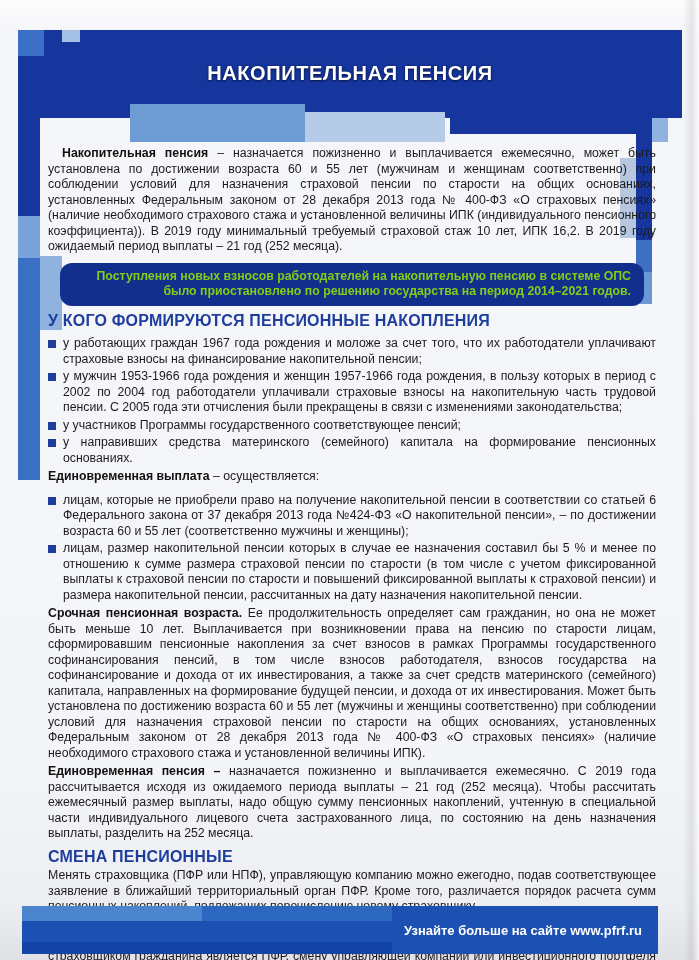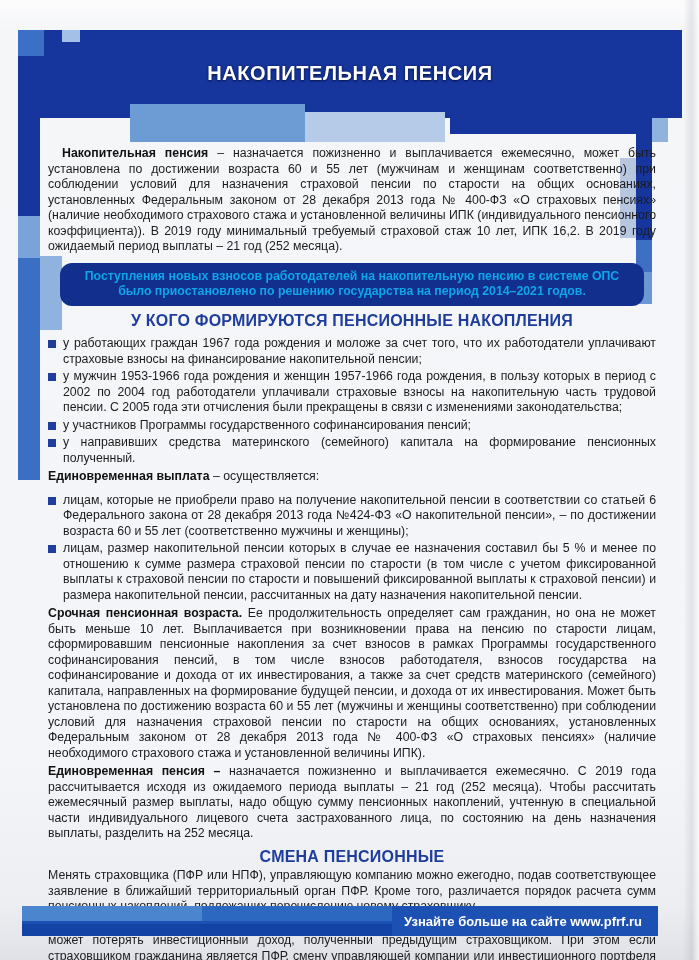--- a/index.html
+++ b/index.html
@@ -39,34 +39,34 @@
   .r3{left:636px;top:272px;width:16px;height:32px;background:#6b97d5;}
   .r4{left:620px;top:158px;width:16px;height:80px;background:#b7c7e0;}
 
   
   .content{
     position:absolute;left:48px;top:142px;width:608px;z-index:3;
     color:#1c1c1f;font-size:12.3px;line-height:15.5px;text-align:justify;
   }
   .content p{margin:3px 0;}
   p.intro{margin:4px 0 8px;text-indent:14px;}
-  h2{font-size:16px;color:#1e3d9c;margin:7px 0 4px;letter-spacing:.2px;text-align:center;font-weight:bold;}
+  h2{font-size:16px;color:#1e3d9c;margin:7px 0 4px;letter-spacing:.2px;text-align:left;font-weight:bold;}
   .notice{
     background:#132f8e;border-radius:12px;padding:6px 13px;margin:6px 12px 7px;
-    color:#0ea5e9;font-weight:bold;text-align:center;line-height:15.5px;
+    color:#84cc16;font-weight:bold;text-align:right;line-height:15.5px;
   }
   ul.blist{list-style:none;margin:8px 0 3px;padding:0;}
   ul.blist li{display:flex;gap:7px;margin:2px 0;}
   .sq{flex:none;width:8px;height:8px;background:#1e3d9c;margin-top:4px;}
   ul.blist .txt{flex:1;text-align:justify;}
   b.lead{color:#111;}
   b.blue{color:#1e3d9c;}
 
   
-  .footer{position:absolute;left:22px;top:906px;width:636px;height:30px;background:#1c50b2;z-index:4;}
+  .footer{position:absolute;left:22px;top:906px;width:636px;height:48px;background:#1c50b2;z-index:4;}
   .f1{position:absolute;left:0;top:0;width:180px;height:15px;background:#4a85cd;}
   .f2{position:absolute;left:180px;top:0;width:190px;height:15px;background:#2d68c0;}
   .fb{position:absolute;left:0;bottom:0;width:370px;height:12px;background:#1243a5;}
   .ftext{position:absolute;right:16px;top:50%;transform:translateY(-50%);
     color:#fff;font-weight:bold;font-size:13px;white-space:nowrap;}
 </style>
 </head>
 <body>
 
 <div class="page">
@@ -106,37 +106,37 @@
       <li>
         <span class="sq"></span>
         <span class="txt">у работающих граждан 1967 года рождения и моложе за счет того, что их работодатели уплачивают страховые взносы на финансирование накопительной пенсии;</span>
       </li>
       <li>
         <span class="sq"></span>
         <span class="txt">у мужчин 1953-1966 года рождения и женщин 1957-1966 года рождения, в пользу которых в период с 2002 по 2004 год работодатели уплачивали страховые взносы на накопительную часть трудовой пенсии. С 2005 года эти отчисления были прекращены в связи с изменениями законодательства;</span>
       </li>
       <li>
         <span class="sq"></span>
-        <span class="txt">у участников Программы государственного софинансирования пенсий;</span>
+        <span class="txt">у участников Программы государственного соответствующее пенсий;</span>
       </li>
       <li>
         <span class="sq"></span>
-        <span class="txt">у направивших средства материнского (семейного) капитала на формирование пенсионных полученный.</span>
+        <span class="txt">у направивших средства материнского (семейного) капитала на формирование пенсионных основаниях.</span>
       </li>
     </ul>
 
 
     <p>
       <b class="lead">Единовременная выплата</b>
       <span>– осуществляется:</span>
     </p>
     <ul class="blist">
       <li>
         <span class="sq"></span>
-        <span class="txt">лицам, которые не приобрели право на получение накопительной пенсии в соответствии со статьей 6 Федерального закона от 28 декабря 2013 года №424-ФЗ «О накопительной пенсии», – по достижении возраста 60 и 55 лет (соответственно мужчины и женщины);</span>
+        <span class="txt">лицам, которые не приобрели право на получение накопительной пенсии в соответствии со статьей 6 Федерального закона от 37 декабря 2013 года №424-ФЗ «О накопительной пенсии», – по достижении возраста 60 и 55 лет (соответственно мужчины и женщины);</span>
       </li>
       <li>
         <span class="sq"></span>
         <span class="txt">лицам, размер накопительной пенсии которых в случае ее назначения составил бы 5 % и менее по отношению к сумме размера страховой пенсии по старости (в том числе с учетом фиксированной выплаты к страховой пенсии по старости и повышений фиксированной выплаты к страховой пенсии) и размера накопительной пенсии, рассчитанных на дату назначения накопительной пенсии.</span>
       </li>
     </ul>
 
     <p>
       <b class="lead">Срочная пенсионная возраста.</b>
       <span>Ее продолжительность определяет сам гражданин, но она не может быть меньше 10 лет. Выплачивается при возникновении права на пенсию по старости лицам, сформировавшим пенсионные накопления за счет взносов в рамках Программы государственного софинансирования пенсий, в том числе взносов работодателя, взносов государства на софинансирование и дохода от их инвестирования, а также за счет средств материнского (семейного) капитала, направленных на формирование будущей пенсии, и дохода от их инвестирования. Может быть установлена по достижению возраста 60 и 55 лет (мужчины и женщины соответственно) при соблюдении условий для назначения страховой пенсии по старости на общих основаниях, установленных Федеральным законом от 28 декабря 2013 года № 400-ФЗ «О страховых пенсиях» (наличие необходимого страхового стажа и установленной величины ИПК).</span>

